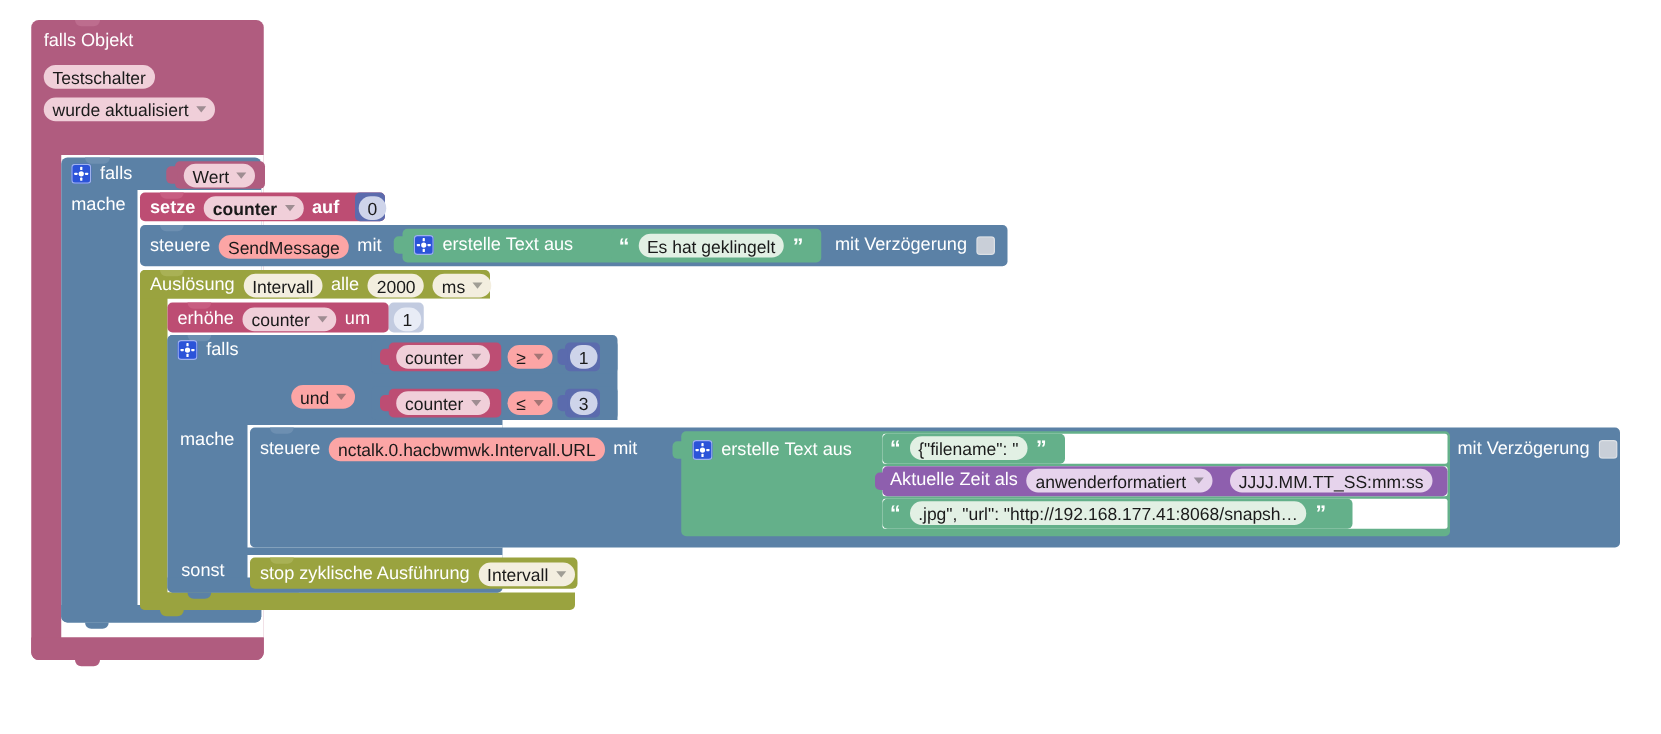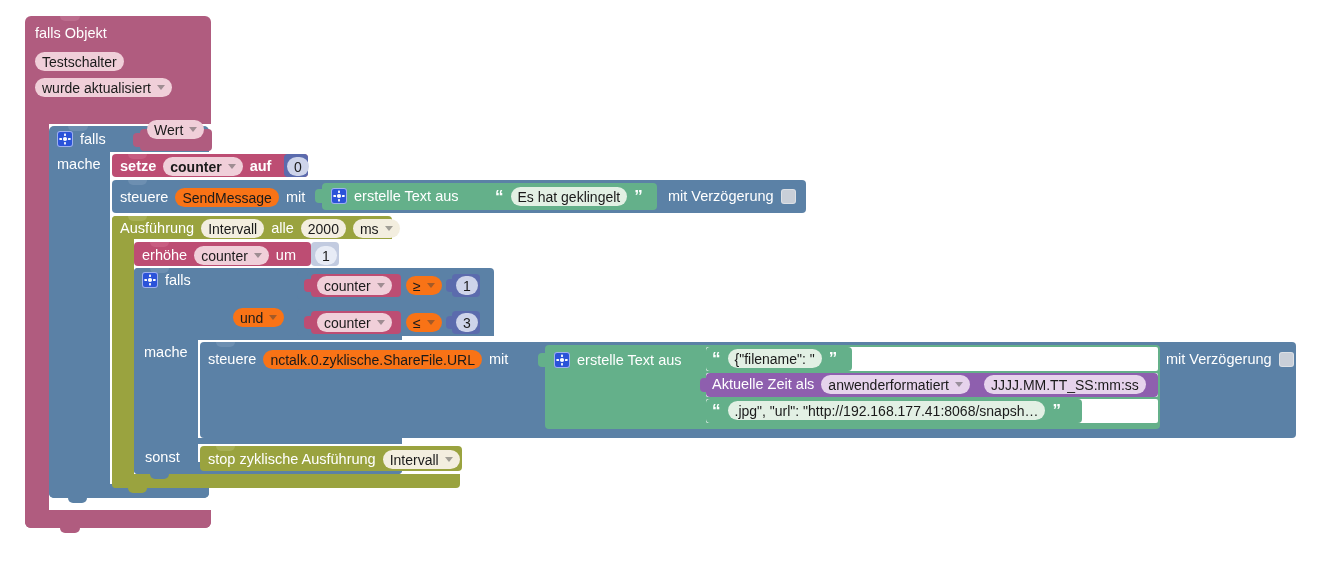--- a/index.html
+++ b/index.html
@@ -31,21 +31,21 @@
   
   .field{
     display:inline-flex;align-items:center;gap:4px;
     height:19px;padding:0 7px;border-radius:10px;
     background:rgba(255,255,255,.72);
     color:#1a1a1a;font-size:14px;line-height:1;white-space:nowrap;
     box-sizing:border-box;
   }
   .field.light{background:#f3eedf;}
   .field.pale{background:#f0cfd9;}
-  .field.bluepale{background:#f97316;}
+  .field.bluepale{background:#fca5a5;}
   .field.purplepale{background:#e6d3ec;}
   .field.greenpale{background:#e2f0e4;}
   .caret{
     width:0;height:0;border-left:4px solid transparent;border-right:4px solid transparent;
     border-top:5px solid rgba(60,60,60,.45);display:inline-block;margin-left:2px;
   }
   .gear{
     width:16px;height:16px;border-radius:3px;background:#2b53d9;
     display:inline-flex;align-items:center;justify-content:center;
     box-shadow:0 0 0 1px rgba(255,255,255,.55) inset;
@@ -103,21 +103,21 @@
             <rect x="0.4" y="5.1" width="2.6" height="1.8" rx=".5"></rect>
             <rect x="9" y="5.1" width="2.6" height="1.8" rx=".5"></rect>
           </g>
         </svg>
     </span>
     <span class="lbl">falls</span>
   </div>
 
   <div class="blk" style="left:140px;top:129px;width:72px;height:22px;background:#b05c7f;border-radius:4px;"></div>
   <div class="blk" style="left:133px;top:133px;width:9px;height:14px;background:#b05c7f;border-radius:4px 0 0 4px;"></div>
-  <div class="row" style="left:147px;top:120px;">
+  <div class="row" style="left:147px;top:131px;">
     <span class="field pale">
       <span>Wert</span>
       <i class="caret"></i>
     </span>
   </div>
 
   <div class="row" style="left:57px;top:157px;">
     <span class="lbl">mache</span>
   </div>
 
@@ -172,21 +172,21 @@
     <span class="lbl">mit Verzögerung</span>
     <span class="chk"></span>
   </div>
 
   <div class="blk" style="left:112px;top:216px;width:127px;height:272px;background:#9aa33f;border-radius:4px;"></div>
   <div class="blk" style="left:112px;top:216px;width:280px;height:23px;background:#9aa33f;border-radius:4px 4px 0 0;"></div>
   <div class="blk" style="left:134px;top:239px;width:258px;height:235px;background:#ffffff;"></div>
   <div class="blk" style="left:112px;top:474px;width:348px;height:14px;background:#9aa33f;border-radius:0 0 4px 4px;"></div>
   <div class="blk" style="left:128px;top:216px;width:19px;height:5px;background:#a9b155;border-radius:0 0 6px 6px;"></div>
   <div class="row" style="left:120px;top:219px;">
-    <span class="lbl">Ausführung</span>
+    <span class="lbl">Auslösung</span>
     <span class="field light">Intervall</span>
     <span class="lbl">alle</span>
     <span class="field light">2000</span>
     <span class="field light">
       <span>ms</span>
       <i class="caret"></i>
     </span>
   </div>
 
   <div class="blk" style="left:134px;top:242px;width:177px;height:24px;background:#bd4d73;border-radius:4px;"></div>
@@ -279,21 +279,21 @@
     <span class="lbl">mache</span>
   </div>
   <div class="row" style="left:145px;top:450px;">
     <span class="lbl">sonst</span>
   </div>
 
   <div class="blk" style="left:200px;top:342px;width:1096px;height:96px;background:#5b81a6;border-radius:4px;"></div>
   <div class="blk" style="left:216px;top:342px;width:19px;height:5px;background:#6d8fb1;border-radius:0 0 6px 6px;"></div>
   <div class="row" style="left:208px;top:350px;">
     <span class="lbl">steuere</span>
-    <span class="field bluepale">nctalk.0.zyklische.ShareFile.URL</span>
+    <span class="field bluepale">nctalk.0.hacbwmwk.Intervall.URL</span>
     <span class="lbl">mit</span>
   </div>
 
   <div class="blk" style="left:545px;top:345px;width:615px;height:84px;background:#64b08a;border-radius:4px;"></div>
   <div class="blk" style="left:538px;top:353px;width:9px;height:14px;background:#64b08a;border-radius:4px 0 0 4px;"></div>
   <div class="row" style="left:554px;top:352px;">
     <span class="gear">
       <svg width="12" height="12" viewBox="0 0 12 12">
           <g fill="#ffffff">
             <circle cx="6" cy="6" r="2.1"></circle>

